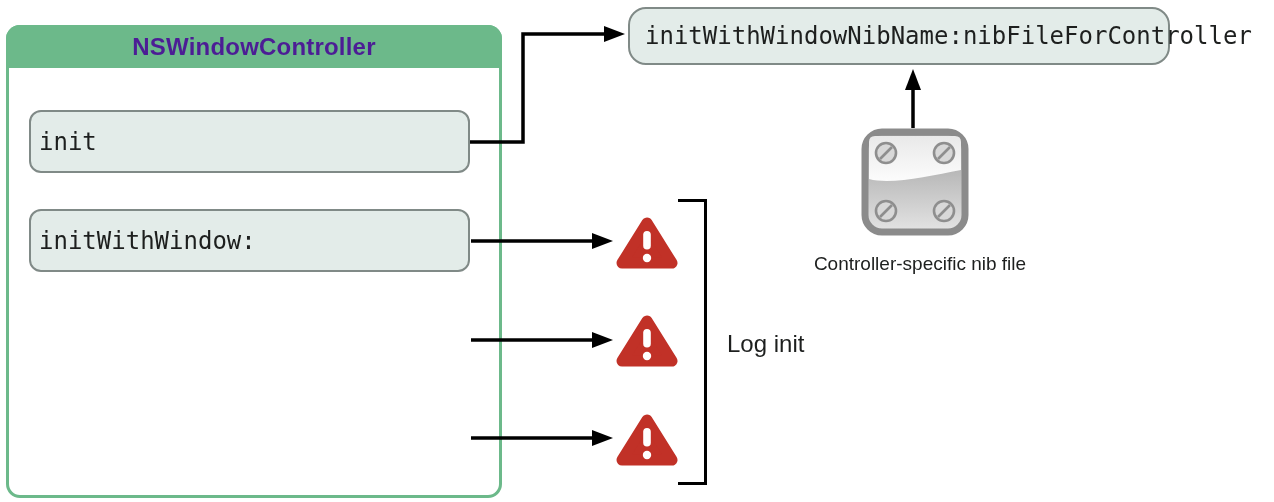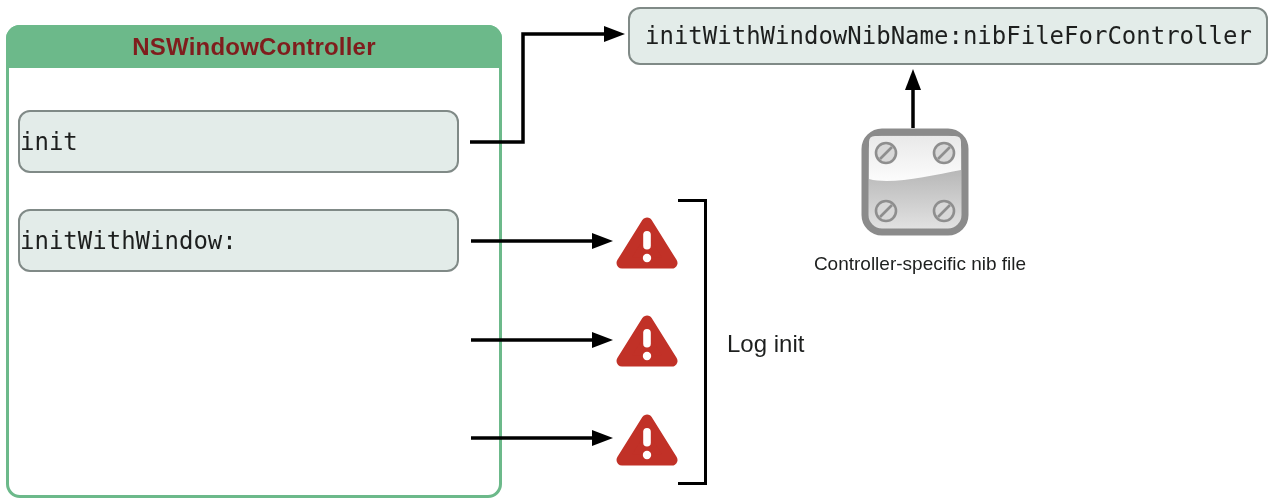--- a/index.html
+++ b/index.html
@@ -10,32 +10,32 @@
   
   .panel{
     position:absolute;left:6px;top:25px;width:496px;height:473px;box-sizing:border-box;
     border:3px solid var(--green);border-radius:14px;background:#ffffff;
   }
   .panel-header{
     position:absolute;left:-3px;top:-3px;width:496px;height:43px;box-sizing:border-box;
     background:var(--green);border-radius:14px 14px 0 0;
     display:flex;align-items:center;justify-content:center;
   }
-  .panel-title{font-size:24px;font-weight:700;color:#7f1d1d;letter-spacing:.2px;}
+  .panel-title{font-size:24px;font-weight:700;color:#4c1d95;letter-spacing:.2px;}
   .section-label{position:absolute;left:42px;top:74px;font-size:24px;color:var(--text);}
   
   .mbox{
-    position:absolute;left:18px;width:441px;height:63px;box-sizing:border-box;
+    position:absolute;left:29px;width:441px;height:63px;box-sizing:border-box;
     background:var(--box_fill);border:2px solid var(--box_border);border-radius:12px;
-    display:flex;align-items:center;padding-left:0;
+    display:flex;align-items:center;padding-left:8px;
     font-family:"DejaVu Sans Mono","Liberation Mono",monospace;font-size:24px;color:var(--text);
     white-space:nowrap;
   }
   .b1{top:110px}.b2{top:209px}.b3{top:308px}.b4{top:407px}
-  .designated{left:628px;top:7px;width:640px;height:58px;padding-left:15px;}
+  .designated{left:628px;top:7px;width:542px;height:58px;padding-left:15px;border-radius:18px;}
   
   .warn{position:absolute;width:64px;height:58px;}
   .w1{left:615px;top:214px}.w2{left:615px;top:312px}.w3{left:615px;top:411px}
   .warn .tri{fill:var(--warning_red);stroke:var(--warning_red);stroke-width:11;stroke-linejoin:round;}
   .warn .mark{fill:#ffffff;}
   
   .bracket{
     position:absolute;left:678px;top:199px;width:29px;height:286px;box-sizing:border-box;
     border-top:3px solid var(--line);border-right:3px solid var(--line);border-bottom:3px solid var(--line);
   }

